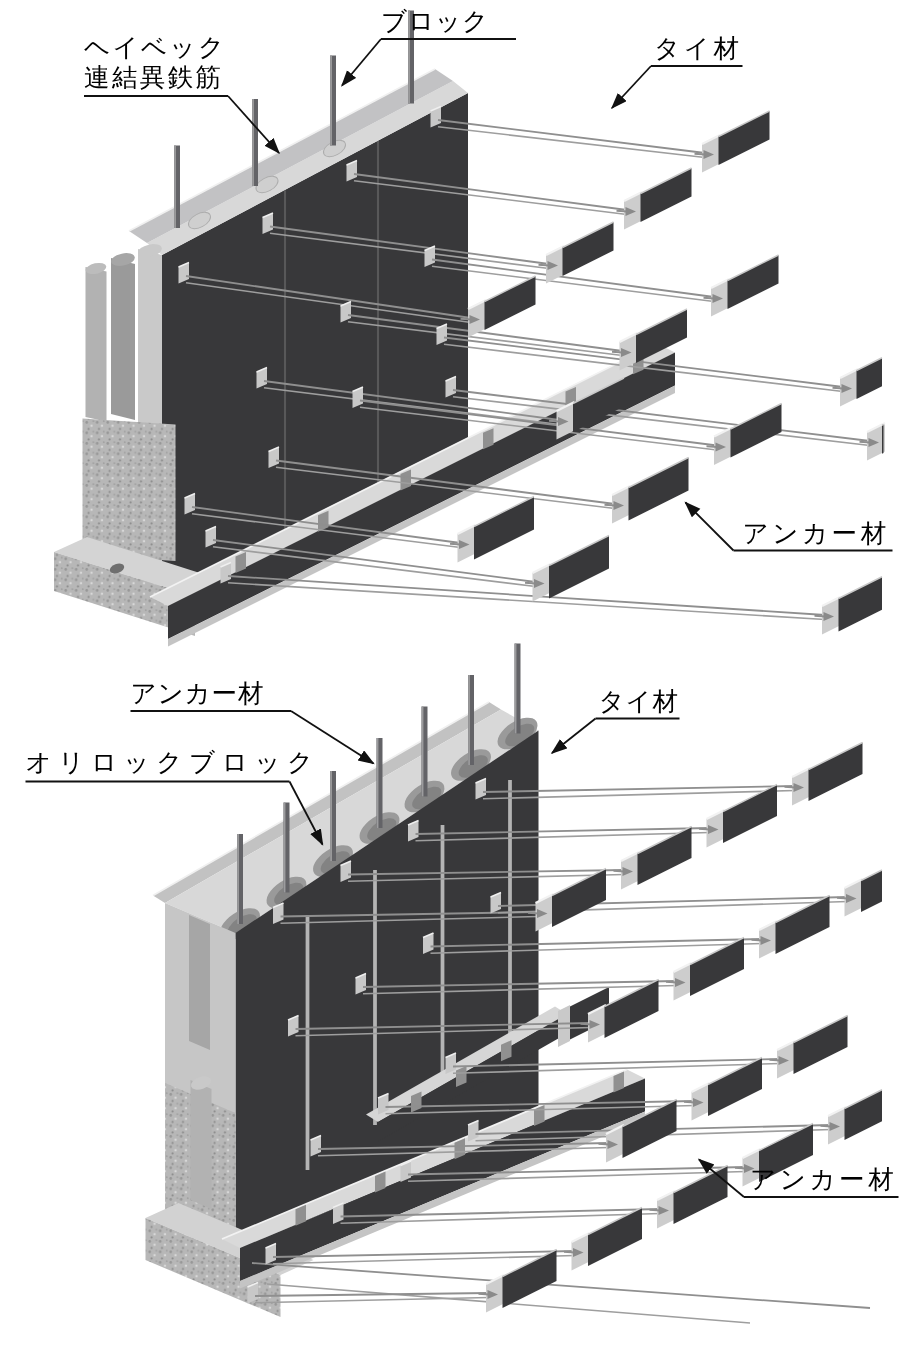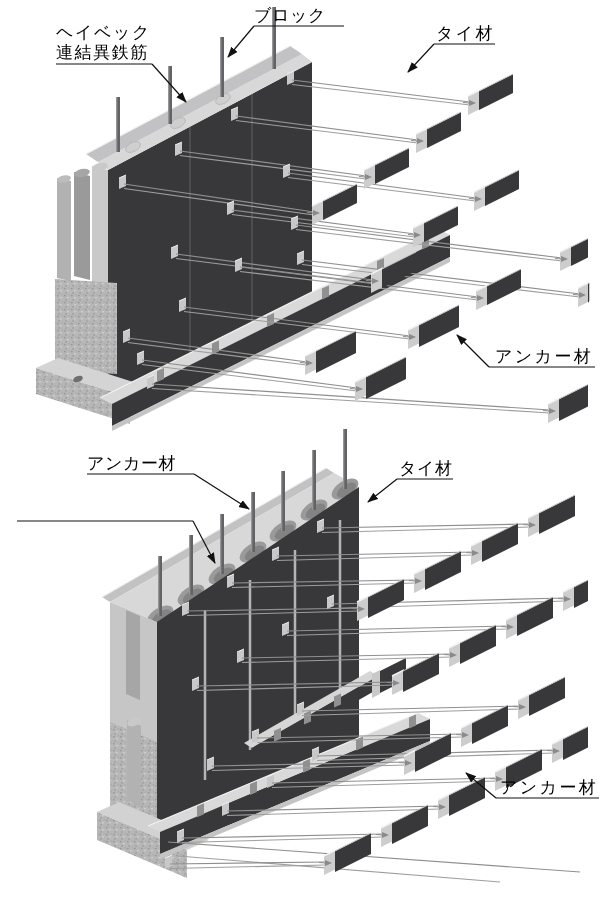--- a/index.html
+++ b/index.html
@@ -447,15 +447,16 @@
 
   <div class="lbl ls1" style="left:56px;top:22px">
     <div>ヘイベック</div>
     <div>連結異鉄筋</div>
   </div>
   <div class="lbl ls0" style="left:254px;top:5px">ブロック</div>
   <div class="lbl ls2" style="left:436px;top:23px">タイ材</div>
   <div class="lbl ls2" style="left:495px;top:346px">アンカー材</div>
 
   <div class="lbl ls0" style="left:87px;top:453px">アンカー材</div>
+  <div class="lbl ls4" style="left:17px;top:499px">オリロックブロック</div>
   <div class="lbl ls0" style="left:399px;top:458px">タイ材</div>
   <div class="lbl ls2" style="left:500px;top:777px">アンカー材</div>
 </div>
 
 </body></html>

